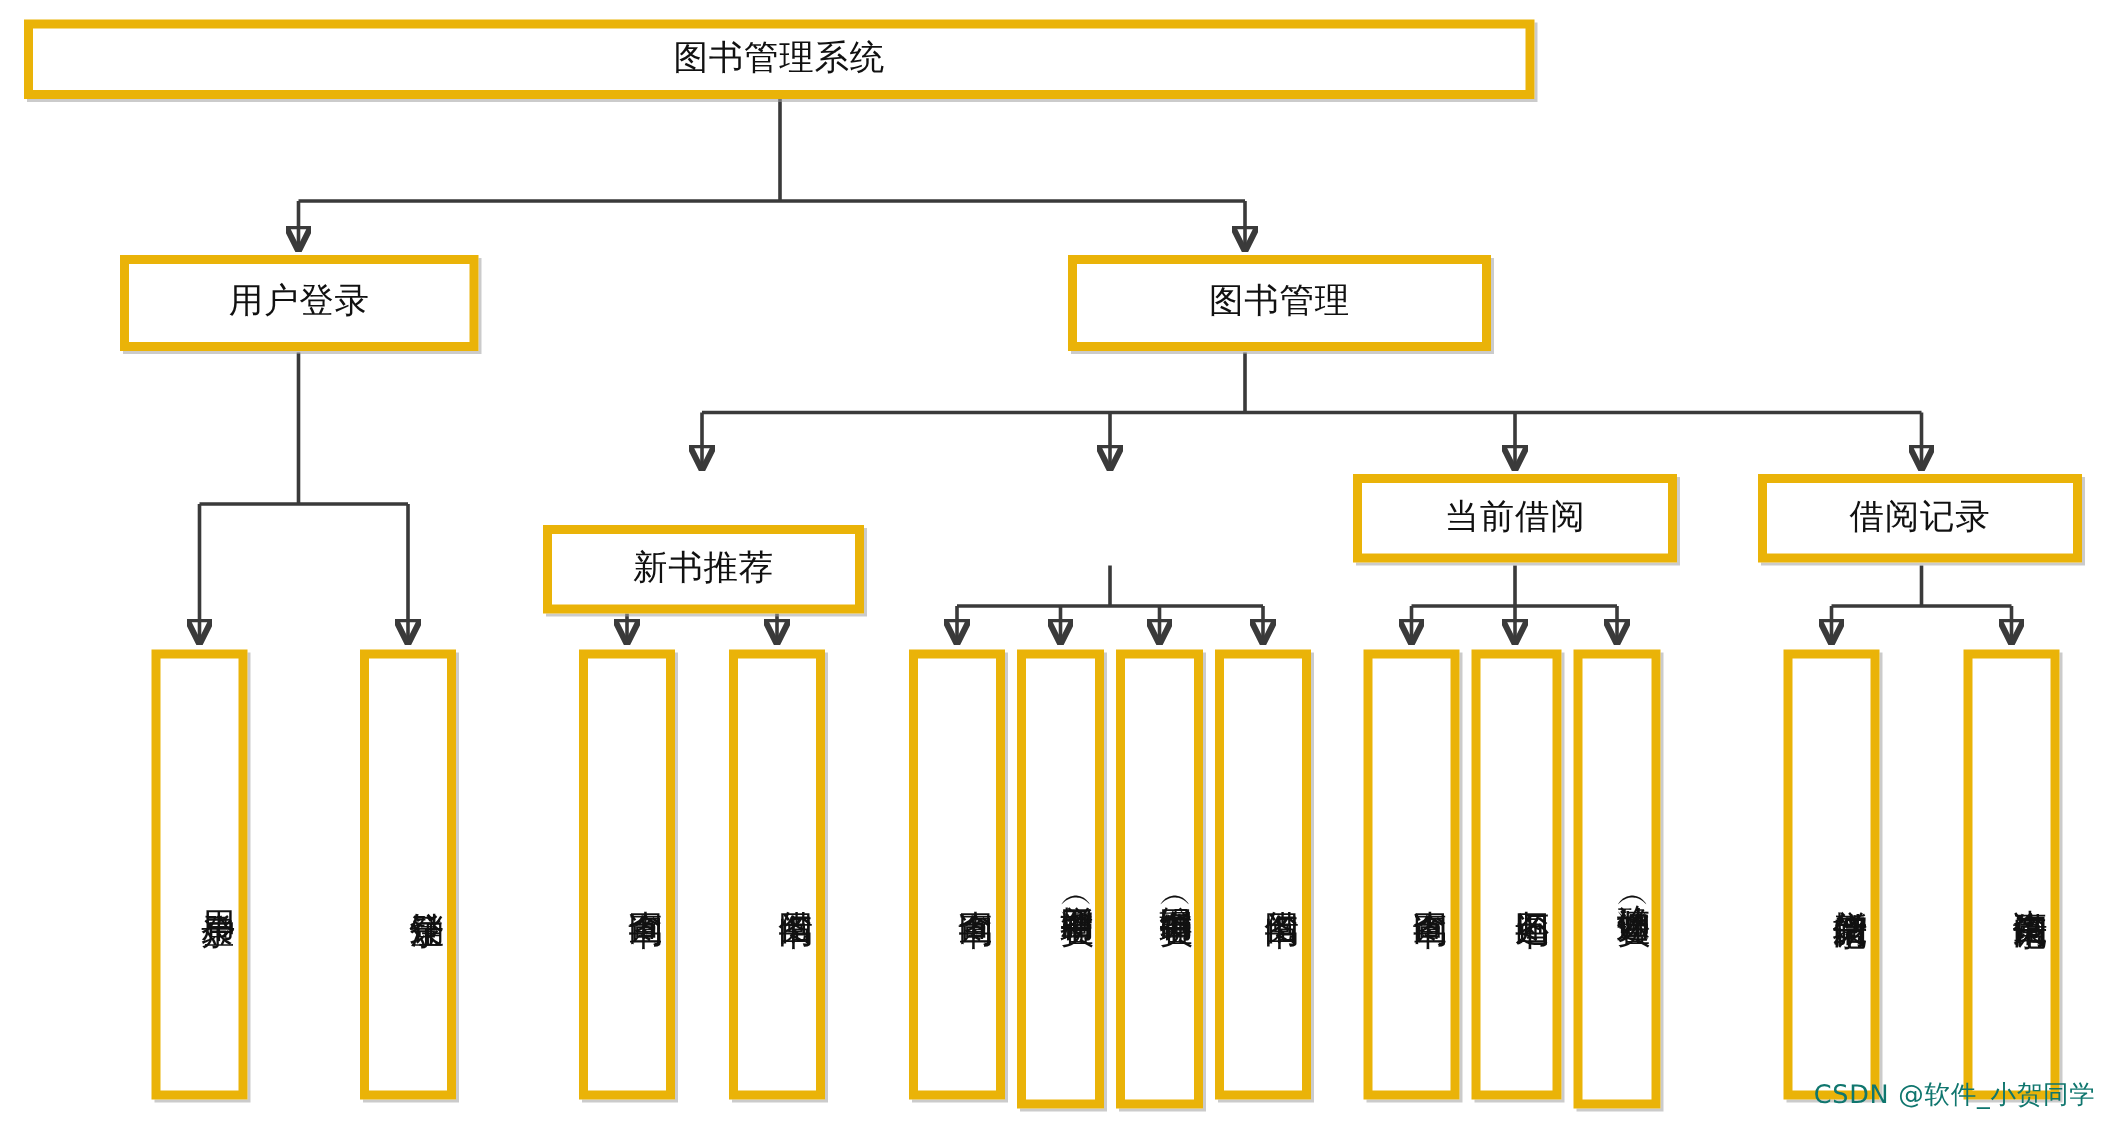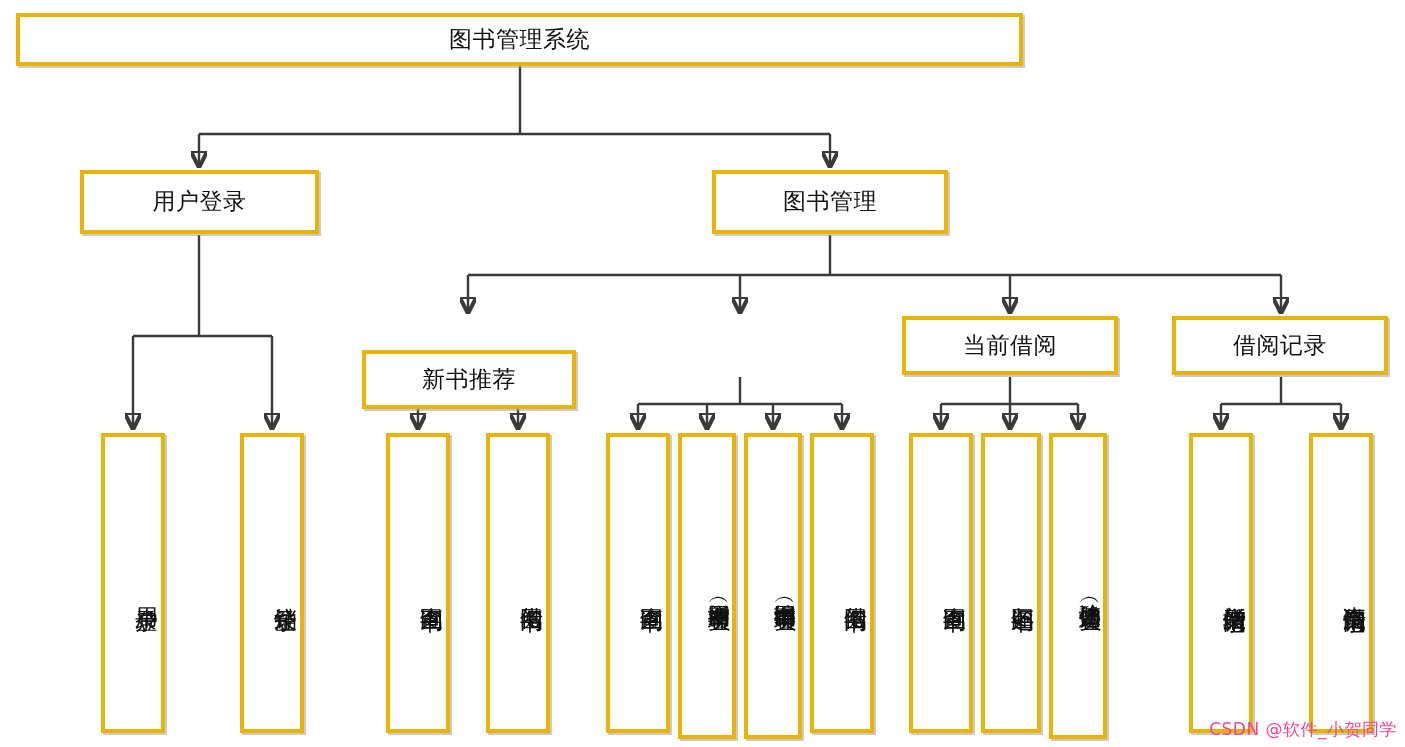--- a/index.html
+++ b/index.html
@@ -19,21 +19,21 @@
     position: absolute;
     top: 0;
     left: 0;
     width: 1405px;
     height: 747px;
   }
   .node-box {
     position: absolute;
     box-sizing: border-box;
     background: #ffffff;
-    border: 4px solid #eab308;
+    border: 6px solid #eab308;
     box-shadow: 2px 2px 0 rgba(160,160,160,0.55);
     display: flex;
     align-items: center;
     justify-content: center;
     color: #111111;
   }
   .node-h {
     font-size: 23px;
     letter-spacing: 0.5px;
     line-height: 1.1;
@@ -53,21 +53,21 @@
   .node-v.tight {
     font-size: 22px;
     padding-top: 8px;
     line-height: 1.16;
   }
   .watermark {
     position: absolute;
     right: 8px;
     bottom: 6px;
     font-size: 17px;
-    color: #ec4899;
+    color: #0f766e;
     letter-spacing: 0.5px;
     white-space: nowrap;
     pointer-events: none;
   }
   svg.links {
     position: absolute;
     top: 0;
     left: 0;
     width: 1405px;
     height: 747px;
@@ -130,21 +130,21 @@
 
     <path d="M 1281 377 L 1281 404"></path>
     <path d="M 1221 404 L 1341 404"></path>
     <path d="M 1221 404 L 1221 428" marker-end="url(#arrow)"></path>
     <path d="M 1341 404 L 1341 428" marker-end="url(#arrow)"></path>
   </svg>
 
   <div class="node-box node-h" style="left:16px; top:13px; width:1007px; height:53px;">图书管理系统</div>
 
   <div class="node-box node-h" style="left:80px; top:170px; width:239px; height:64px;">用户登录</div>
-  <div class="node-box node-h" style="left:712px; top:170px; width:236px; height:64px;">图书管理</div>
+  <div class="node-box node-h" style="left:712px; top:170px; width:282px; height:64px;">图书管理</div>
 
   <div class="node-box node-h" style="left:362px; top:316px; width:214px; height:59px;margin-top:34px;">新书推荐</div>
   <div class="node-box node-h" style="left:1172px; top:316px; width:216px; height:59px;">借阅记录</div>
   <div class="node-box node-h" style="left:902px; top:316px; width:216px; height:59px;">当前借阅</div>
 
   <div class="node-box node-v" style="left:101px; top:433px; width:64px; height:300px;">用户登录</div>
   <div class="node-box node-v" style="left:240px; top:433px; width:64px; height:300px;">注销登录</div>
 
   <div class="node-box node-v" style="left:386px; top:433px; width:64px; height:300px;">查询图书</div>
   <div class="node-box node-v" style="left:486px; top:433px; width:64px; height:300px;">借阅图书</div>

